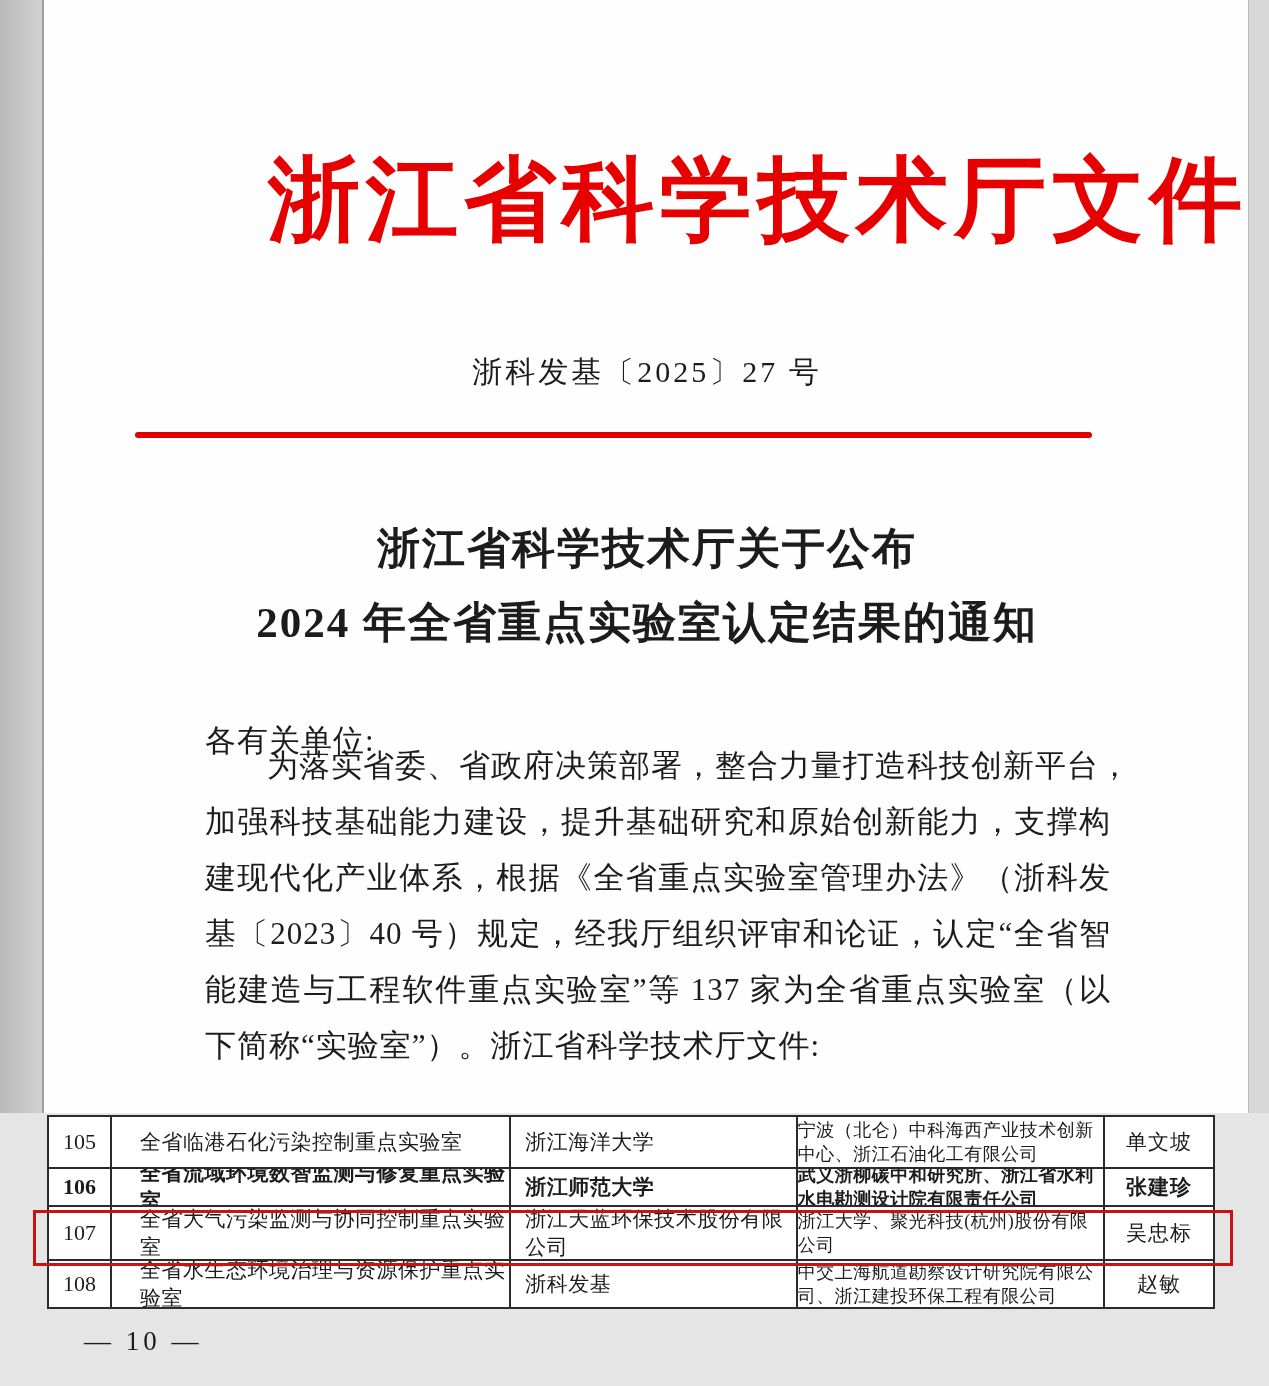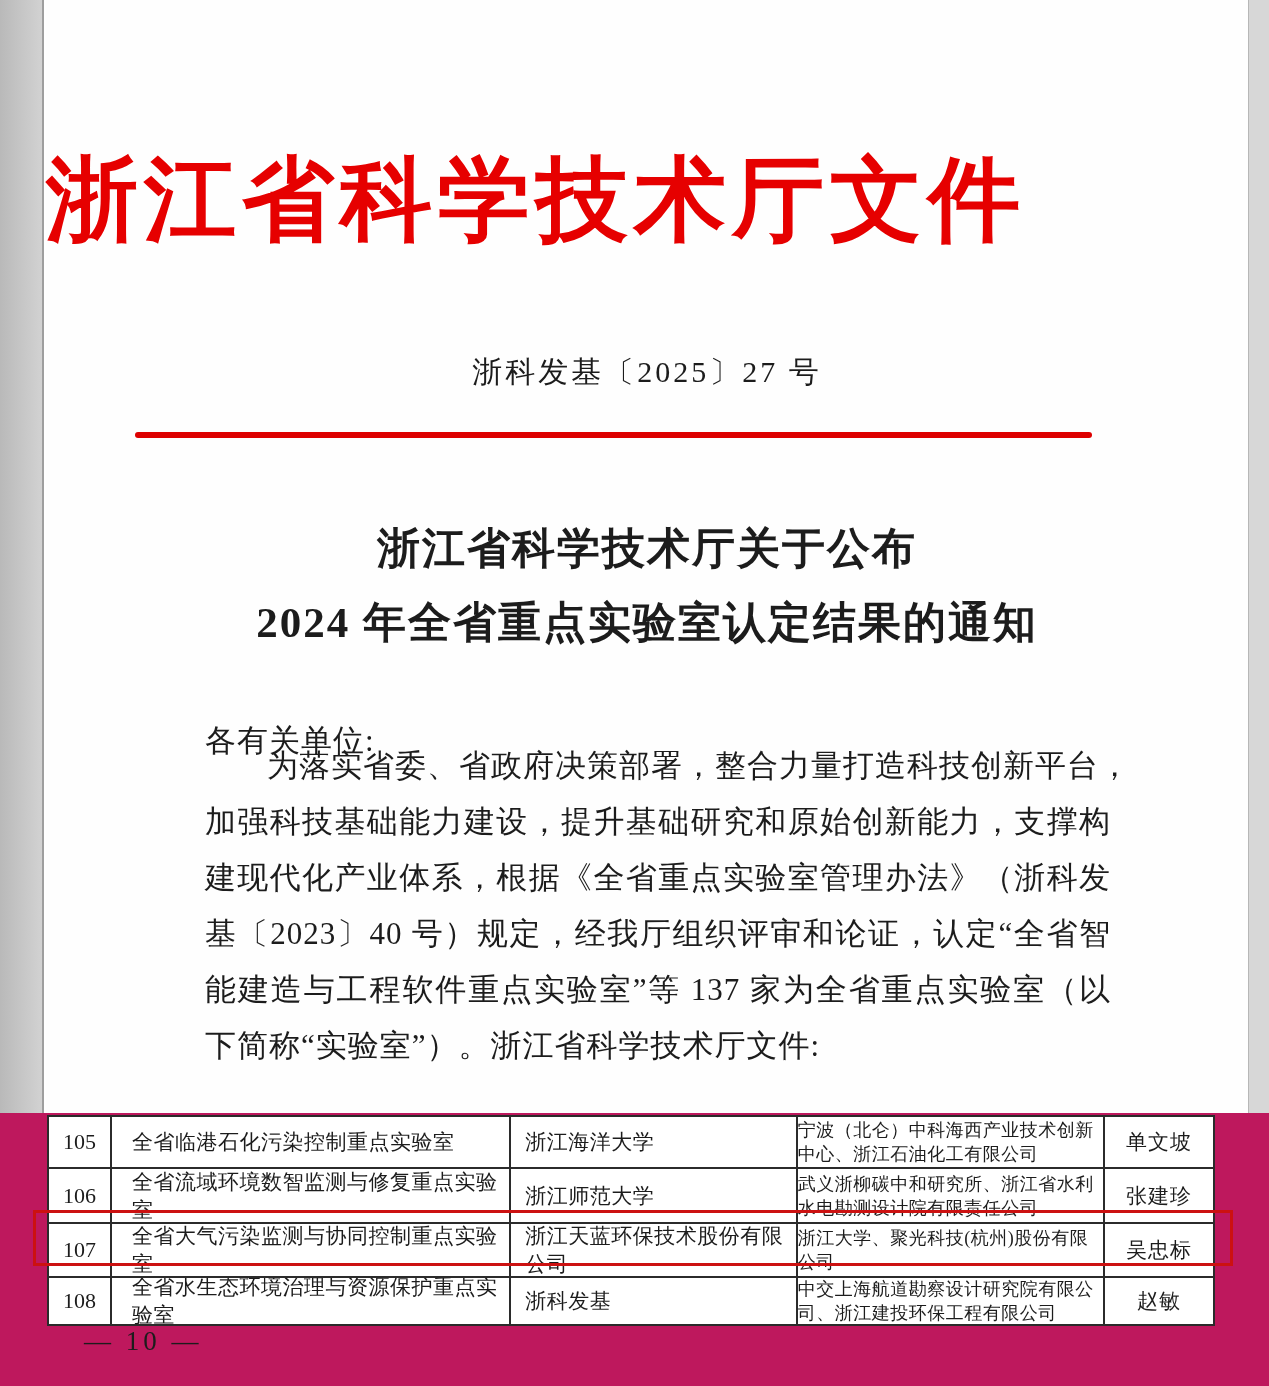--- a/index.html
+++ b/index.html
@@ -13,51 +13,51 @@
   body{font-family:"Liberation Serif","DejaVu Serif",serif;color:var(--ink);}
   .stage{position:relative;width:1269px;height:1386px;background:#ffffff;overflow:hidden;}
 
   
   .side-left{position:absolute;left:0;top:0;width:44px;height:1113px;
     background:linear-gradient(to right,#b9b9b9,#d2d2d2);border-right:2px solid #9e9e9e;}
   .side-right{position:absolute;left:1248px;top:0;width:21px;height:1145px;
     background:#d7d7d7;border-left:1px solid #b7b7b7;}
   .page{position:absolute;left:46px;top:0;width:1202px;height:1113px;background:#fefefe;}
 
-  .header-title{position:absolute;left:0;top:138px;width:100%;text-align:left;
+  .header-title{position:absolute;left:0;top:138px;width:100%;text-align:right;
     color:var(--header-red);font-size:92px;font-weight:bold;letter-spacing:6px;white-space:nowrap;}
   .doc-number{position:absolute;left:0;top:352px;width:100%;text-align:center;
     font-size:30px;letter-spacing:3px;}
   .red-rule{position:absolute;left:89px;top:432px;width:957px;height:6px;
     background:var(--line-red);border-radius:3px;}
 
   .notice-title{position:absolute;left:0;top:512px;width:100%;text-align:center;
     font-size:43px;font-weight:bold;line-height:74px;letter-spacing:2px;}
 
   .salutation{position:absolute;left:159px;top:720px;font-size:31px;letter-spacing:1px;}
   .body-text{position:absolute;left:159px;top:740px;width:906px;font-size:31px;}
   .body-text .bline{height:56px;line-height:52px;text-align:justify;text-align-last:justify;
     letter-spacing:1px;white-space:nowrap;}
   .body-text .bline:first-of-type{text-indent:2em;}
   .body-text .bline:last-of-type{text-align-last:left;white-space:normal;}
 
   
-  .table-section{position:absolute;left:0;top:1113px;width:1269px;height:273px;background:#be185d;}
+  .table-section{position:absolute;left:0;top:1113px;width:1269px;height:273px;background:#e5e5e5;}
   .tbl{position:absolute;left:47px;top:2px;width:1168px;
     border-top:2px solid #2b2b2b;border-left:2px solid #2b2b2b;display:flex;flex-direction:column;
     background:#ffffff;}
   .trow{display:flex;width:100%;}
   .tbl > div:nth-of-type(1){height:52px;}
-  .tbl > div:nth-of-type(2){height:55px;}
+  .tbl > div:nth-of-type(2){height:38px;font-weight:bold;}
   .tbl > div:nth-of-type(3){height:54px;}
   .tbl > div:nth-of-type(4){height:48px;}
   .tcell{border-right:2px solid #2b2b2b;border-bottom:2px solid #2b2b2b;
     display:flex;align-items:center;overflow:hidden;}
   .c0{width:63px;justify-content:center;font-size:22px;}
-  .c1{width:400px;padding-left:20px;font-size:21px;letter-spacing:0.5px;}
+  .c1{width:400px;padding-left:28px;font-size:21px;letter-spacing:0.5px;}
   .c2{width:287px;padding-left:14px;font-size:21px;letter-spacing:0.5px;}
   .c3{width:308px;padding:2px 8px 2px 0;font-size:18px;line-height:24px;letter-spacing:0.5px;}
   .c4{width:110px;justify-content:center;font-size:21px;letter-spacing:1px;}
 
   .highlight-rect{position:absolute;left:33px;top:1210px;width:1200px;height:56px;
     border:3px solid var(--highlight-red);pointer-events:none;}
 
   .page-number{position:absolute;left:84px;top:1326px;font-size:27px;letter-spacing:4px;}
 </style>
 </head>

